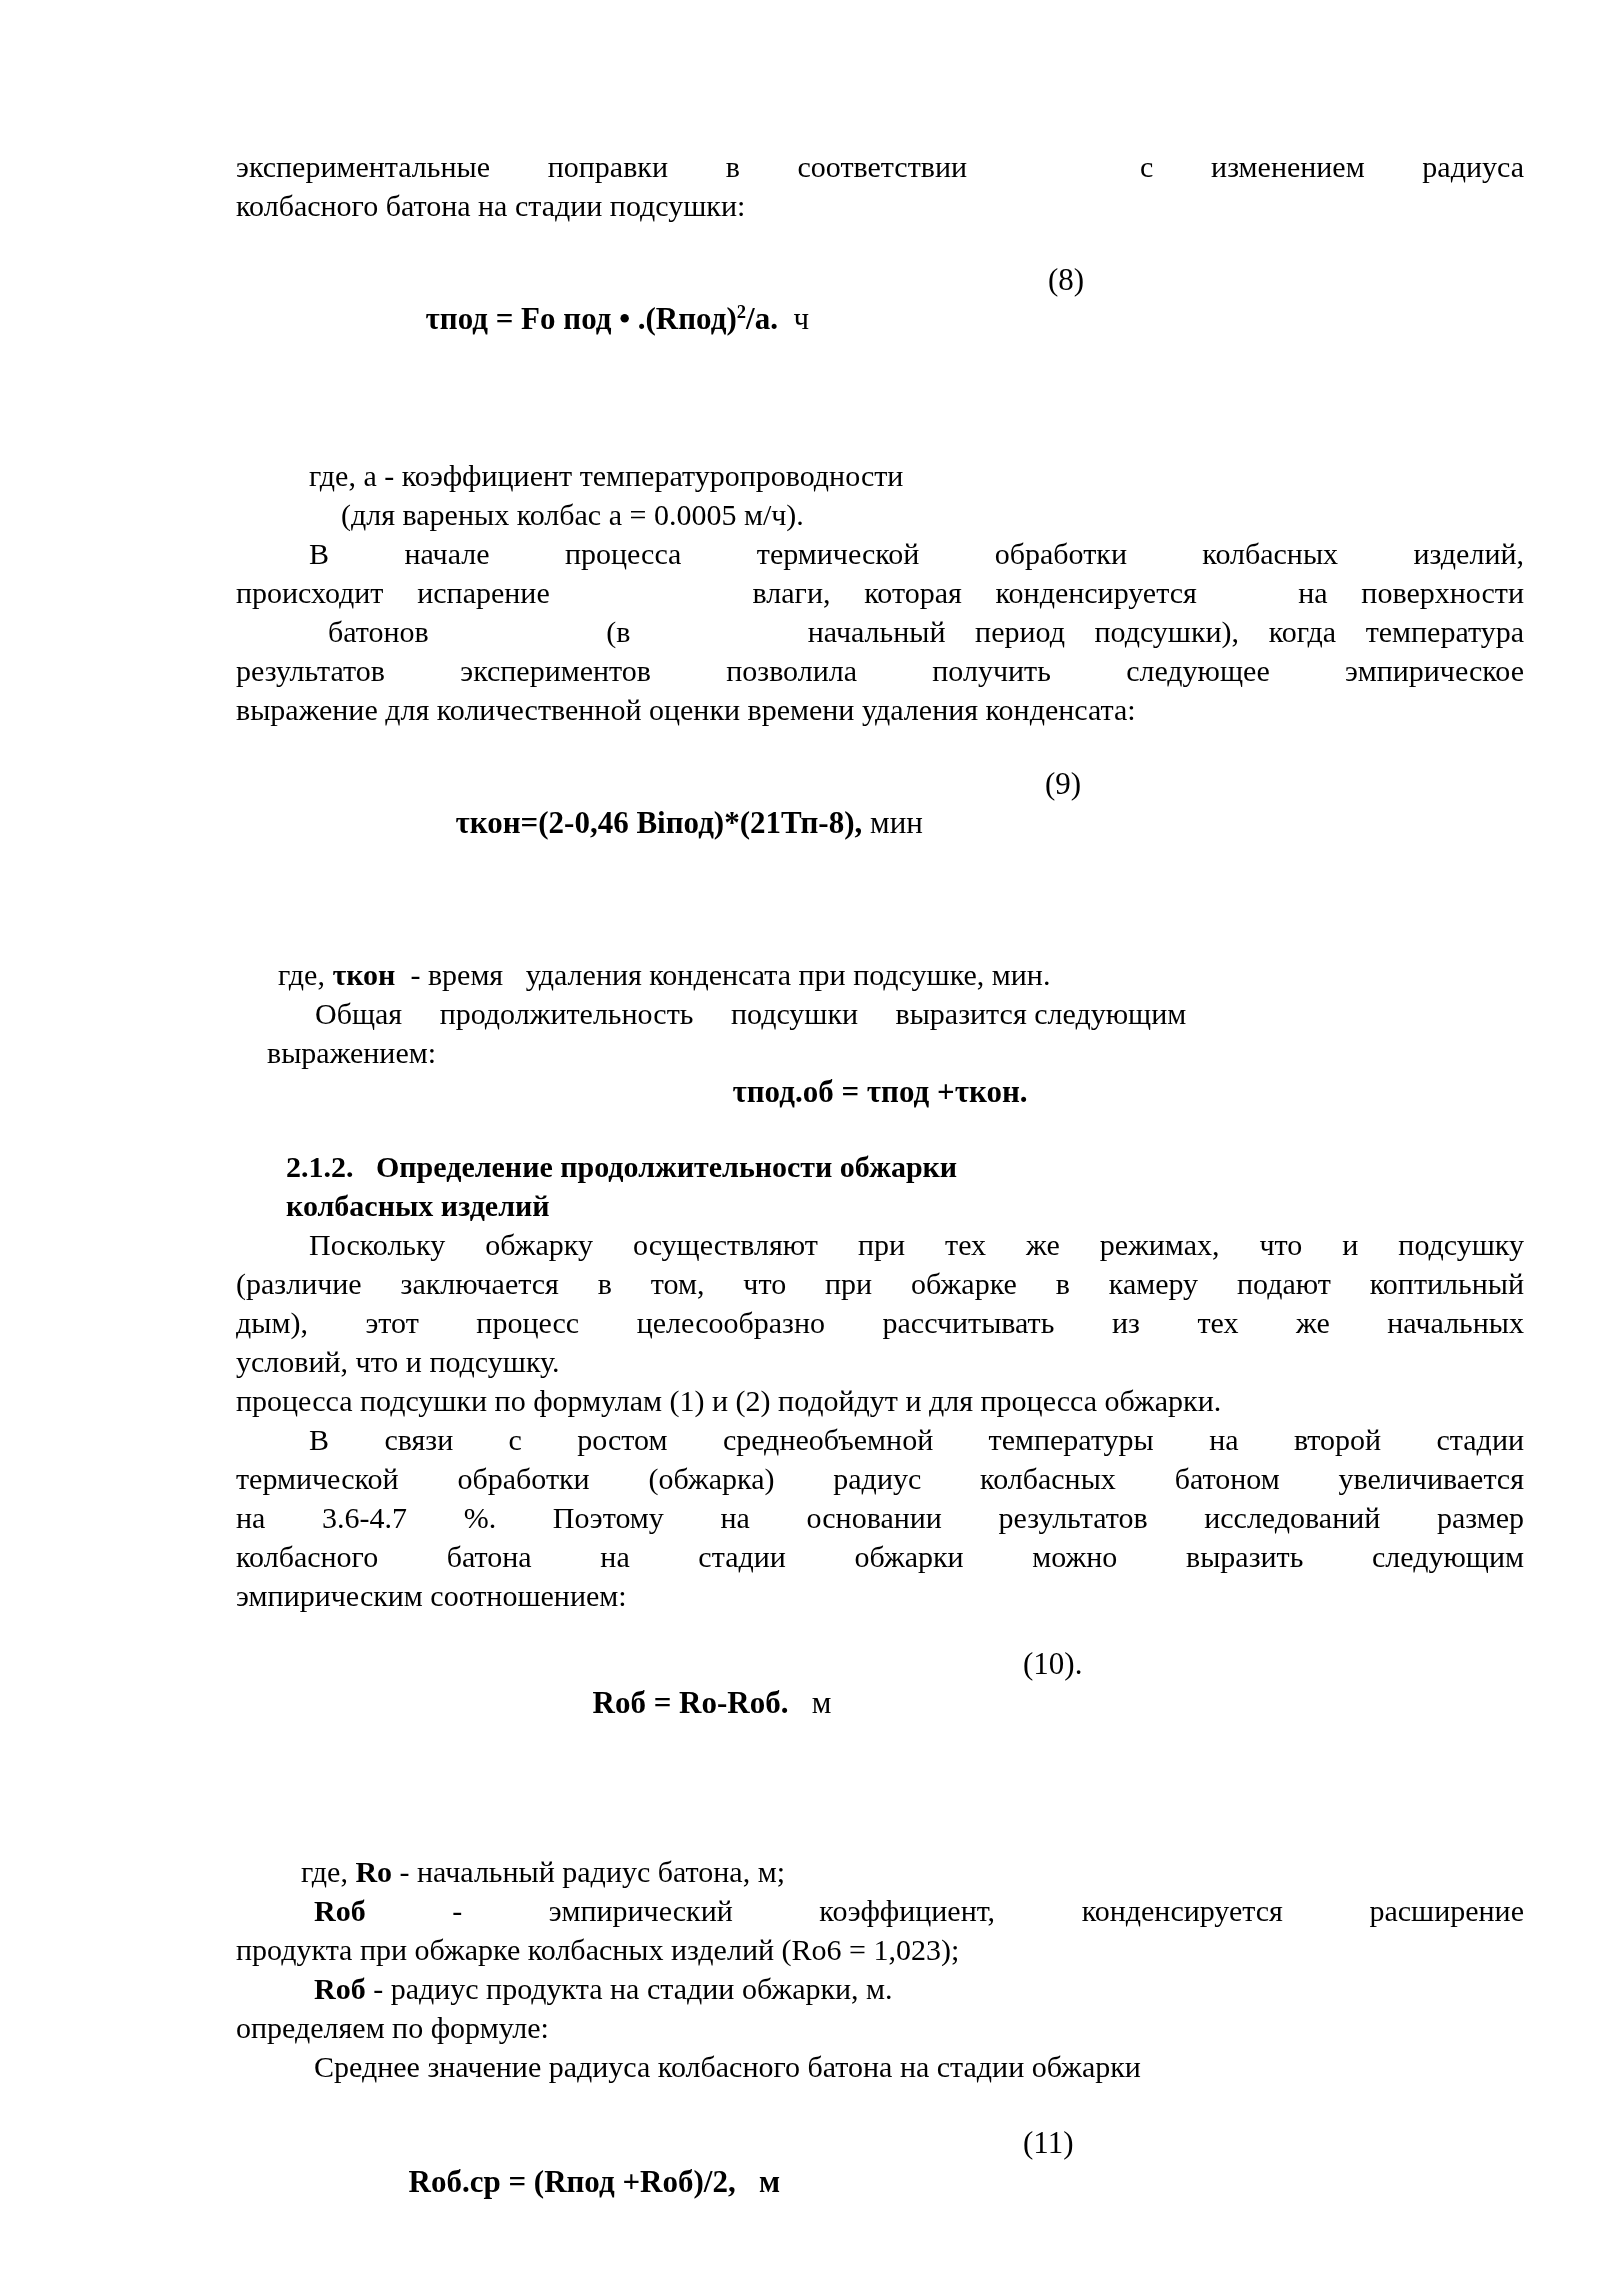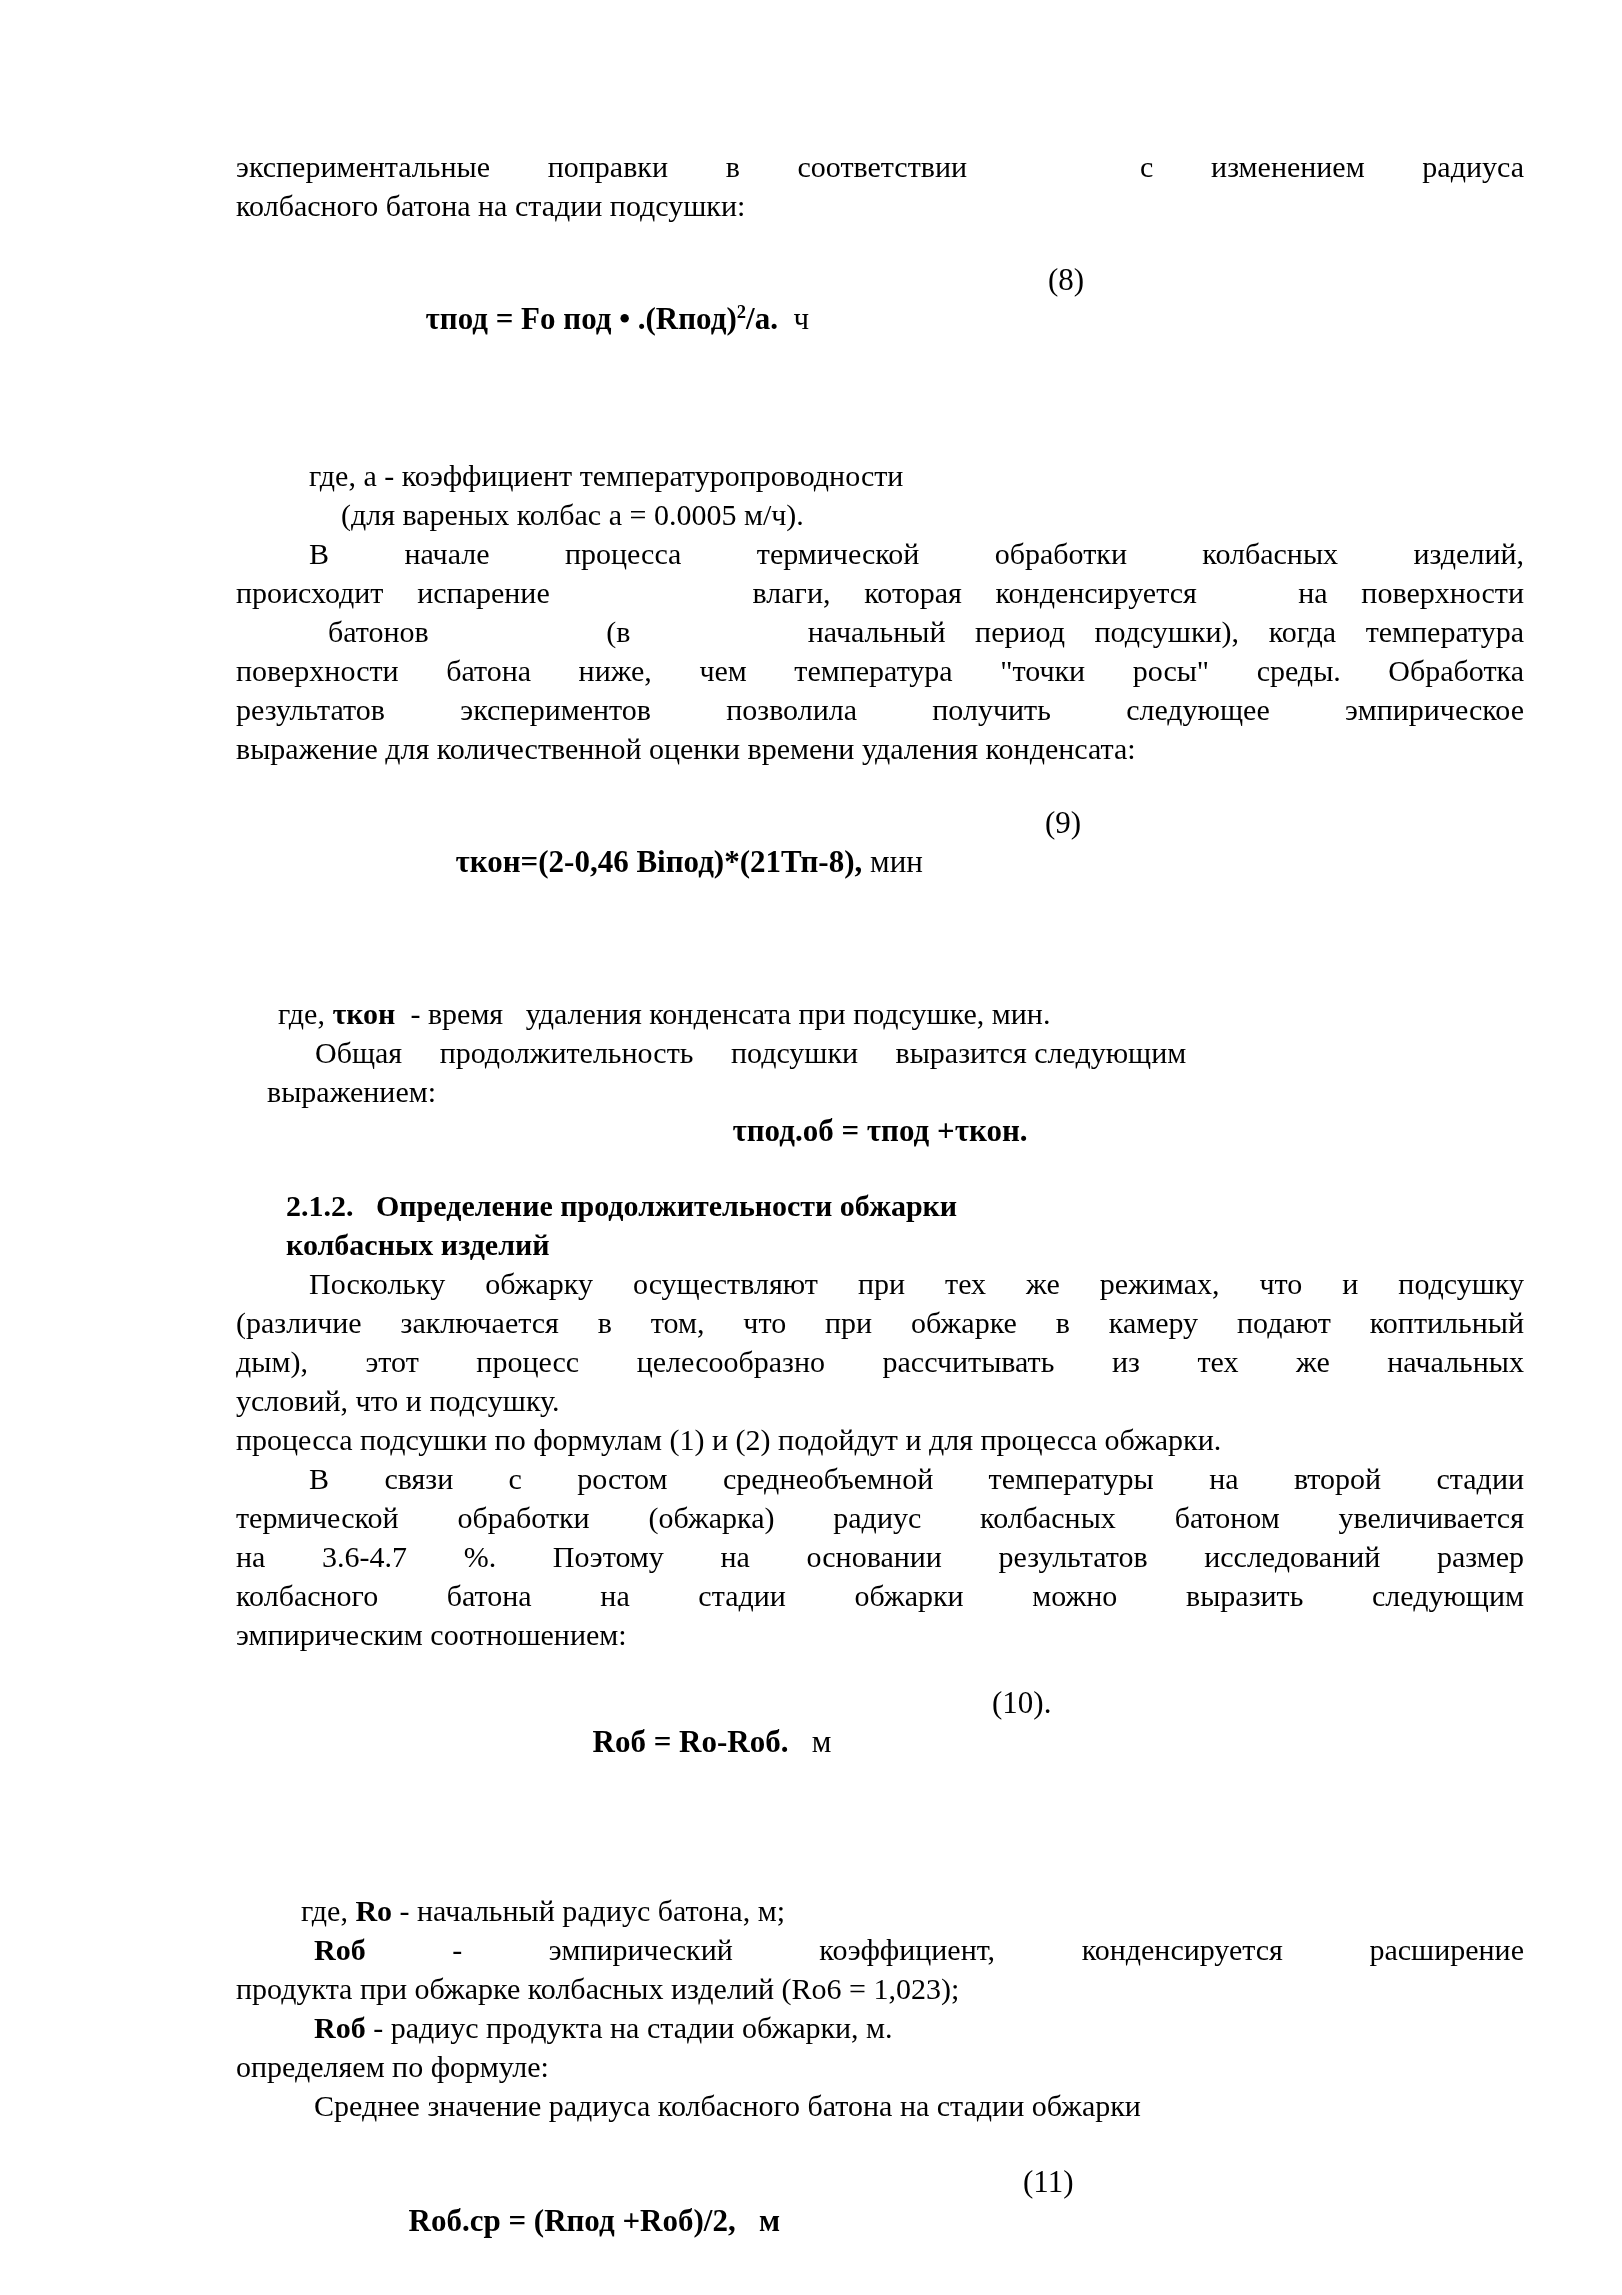--- a/index.html
+++ b/index.html
@@ -47,21 +47,20 @@
       <span>τпод = Fo под • .(Rпод)</span><sup>2</sup><span>/а.</span><span class="unit">  ч</span>
       <span class="fnum" style="left:812px;">(8)</span>
     </div>
 
     <div class="line" style="margin-top:40px;padding-left:73px;">где, а - коэффициент температуропроводности</div>
     <div class="line" style="padding-left:105px;">(для вареных колбас а = 0.0005 м/ч).</div>
 
     <div class="line j" style="padding-left:73px;">В начале процесса термической обработки колбасных изделий,</div>
     <div class="line j">происходит испарение      влаги, которая конденсируется   на поверхности</div>
     <div class="line j" style="padding-left:92px;">батонов      (в      начальный период подсушки), когда температура</div>
-    <div class="line j">поверхности батона ниже, чем температура "точки росы" среды. Обработка</div>
     <div class="line j">результатов экспериментов позволила получить следующее эмпирическое</div>
     <div class="line">выражение для количественной оценки времени удаления конденсата:</div>
 
     <div class="formula" style="margin-top:35px;padding-left:173px;">
       <span>τкон=(2-0,46 Biпод)*(21Тп-8),</span><span class="unit"> мин</span>
       <span class="fnum" style="left:809px;">(9)</span>
     </div>
 
     <div class="line" style="margin-top:35px;padding-left:42px;"><span>где, </span><span class="b">τкон</span><span>  - время   удаления конденсата при подсушке, мин.</span></div>
 
@@ -81,21 +80,21 @@
     <div class="line">процесса подсушки по формулам (1) и (2) подойдут и для процесса обжарки.</div>
 
     <div class="line j" style="padding-left:73px;">В связи с ростом среднеобъемной температуры на второй стадии</div>
     <div class="line j">термической обработки (обжарка) радиус колбасных батоном увеличивается</div>
     <div class="line j">на 3.6-4.7 %. Поэтому на основании результатов исследований размер</div>
     <div class="line j">колбасного батона на стадии обжарки можно выразить следующим</div>
     <div class="line">эмпирическим соотношением:</div>
 
     <div class="formula" style="margin-top:29.4px;padding-left:310px;">
       <span>Rоб = Rо-Rоб.</span><span class="unit">   м</span>
-      <span class="fnum" style="left:756px;">(10).</span>
+      <span class="fnum" style="left:787px;">(10).</span>
     </div>
 
     <div class="line" style="margin-top:52px;padding-left:65px;"><span>где, </span><span class="b">Rо</span><span> - начальный радиус батона, м;</span></div>
     <div class="line j" style="padding-left:78px;"><span class="b">Rоб</span><span>  -  эмпирический  коэффициент,  конденсируется  расширение</span></div>
     <div class="line">продукта при обжарке колбасных изделий (Rо6 = 1,023);</div>
     <div class="line" style="padding-left:78px;"><span class="b">Rоб</span><span> - радиус продукта на стадии обжарки, м.</span></div>
     <div class="line">определяем по формуле:</div>
     <div class="line" style="padding-left:78px;">Среднее значение радиуса колбасного батона на стадии обжарки</div>
 
     <div class="formula" style="margin-top:37px;padding-left:126px;">

